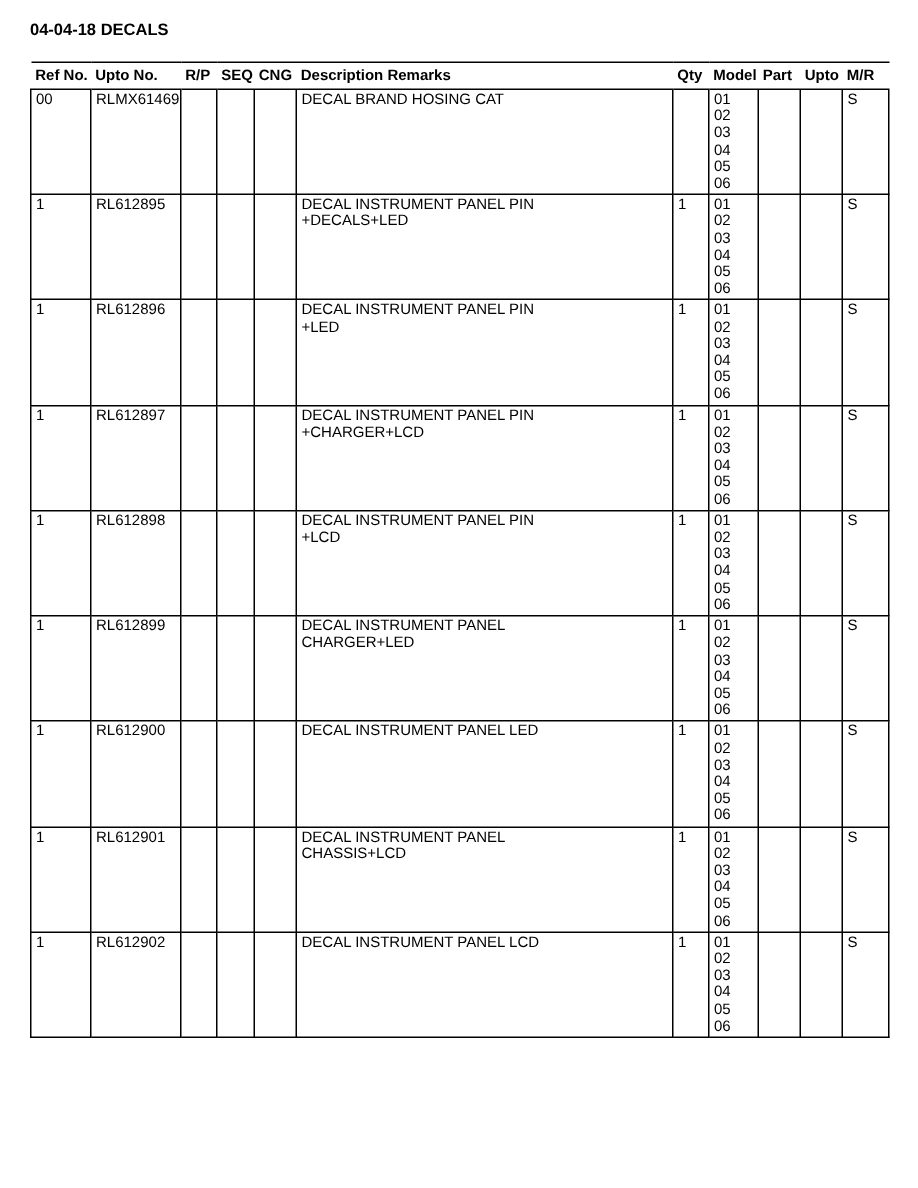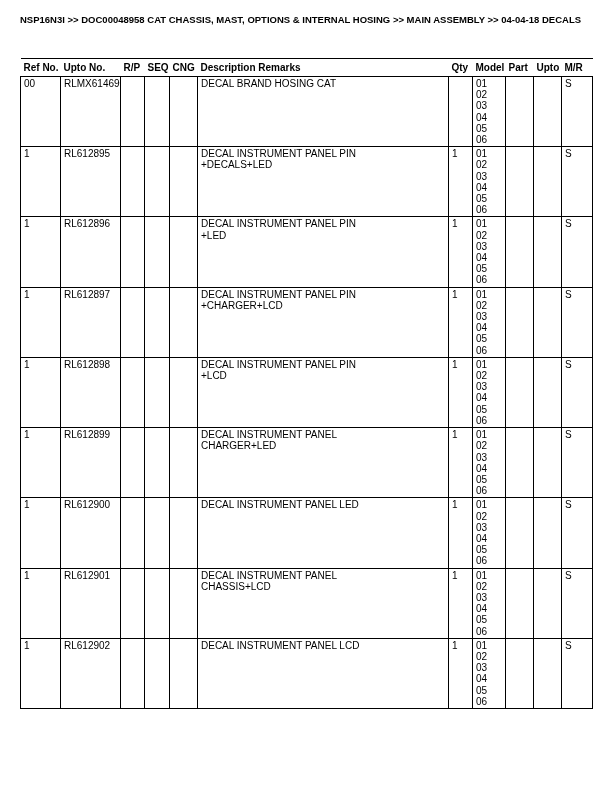--- a/index.html
+++ b/index.html
@@ -60,21 +60,21 @@
   col.c-qty   { width: 24px; }
   col.c-model { width: 33px; }
   col.c-from  { width: 28px; }
   col.c-upto  { width: 28px; }
   col.c-mr    { width: 31px; }
 </style>
 </head>
 <body>
 
 <div class="page">
-  <div class="breadcrumb">NSP16N3I &gt;&gt; DOC00048958 CAT CHASSIS, MAST, OPTIONS &amp; INTERNAL HOSING &gt;&gt; MAIN ASSEMBLY &gt;&gt; 04-04-18 DECALS</div>
+  <div class="doc-title">04-04-18 DECALS</div>
 
   <table class="parts">
     <colgroup>
       <col class="c-ref">
         <col class="c-part">
         <col class="c-rp">
         <col class="c-seq">
       <col class="c-cng">
         <col class="c-desc">
         <col class="c-qty">

